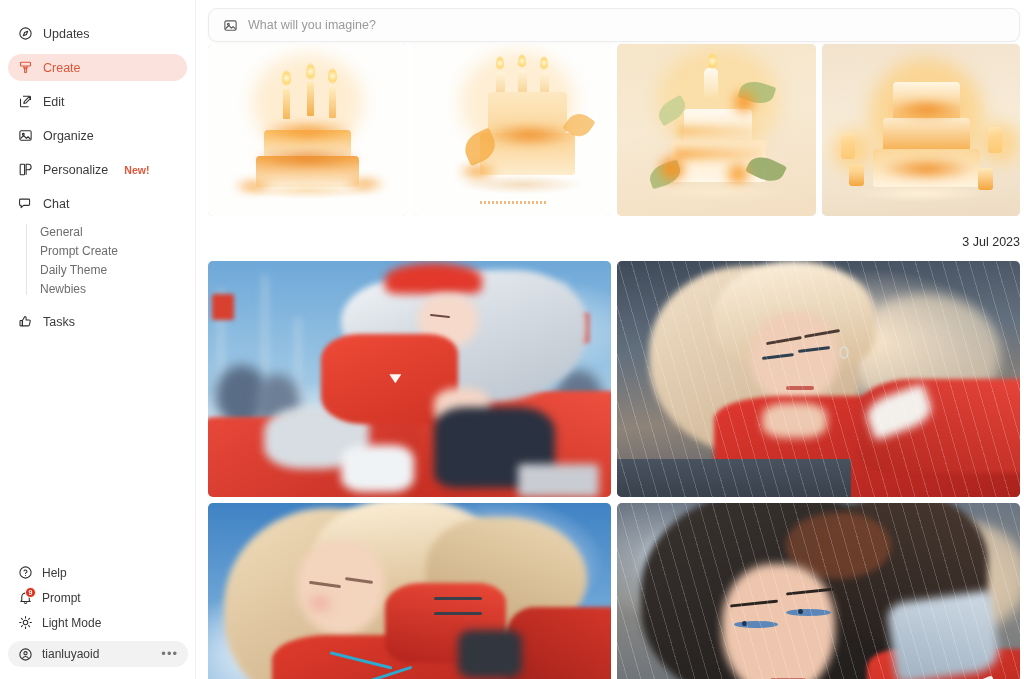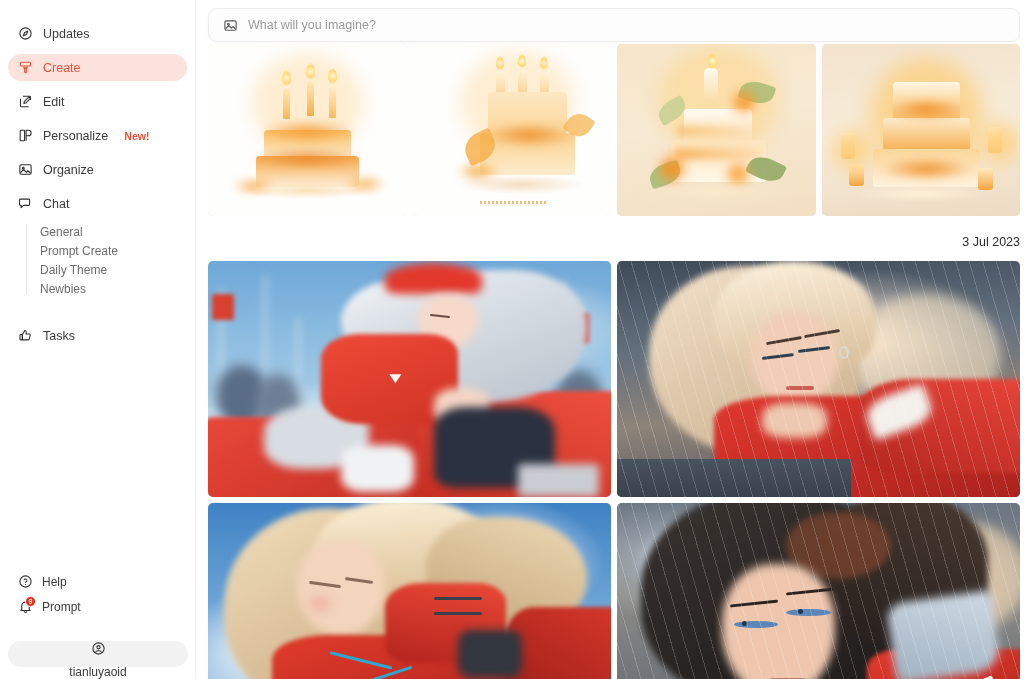--- a/index.html
+++ b/index.html
@@ -34,41 +34,41 @@
     margin-bottom: 7px;
   }
   .nav-item.active { background: #fbe2dd; color: #e0563c; }
   .nav-item .ico { width: 15px; height: 15px; display:flex; align-items:center; justify-content:center; flex:0 0 15px;}
   .nav-item .ico svg { display:block; }
   .badge-new {
     color: #e0563c; font-size: 10.5px; font-weight: 700; margin-left: 6px;
   }
 
   
-  .subnav { margin: -2px 0 24px 0; padding-left: 26px; position: relative; }
+  .subnav { margin: -2px 0 10px 0; padding-left: 26px; position: relative; }
   .subnav::before {
     content:""; position:absolute; left: 18px; top: 2px; bottom: 3px;
     width: 1px; background: #e4e4e4;
   }
   .sub-item {
     font-size: 12px; color: #6d6d6d; height: 19px;
     display:flex; align-items:center; padding-left: 6px; cursor:pointer;
     border-radius: 4px;
   }
 
   
   .sidebar-bottom { position: absolute; left: 0; bottom: 12px; width: 196px; padding: 0 8px; }
   .bottom-item {
     display:flex; align-items:center; gap: 9px;
     height: 25px; padding: 0 10px; border-radius: 13px;
     font-size: 12px; color: #3a3a3a; cursor: pointer; position: relative;
     margin-bottom: 0px;
   }
   .bottom-item .ico { width: 15px; height: 15px; display:flex; align-items:center; justify-content:center; flex:0 0 15px;}
-  .user-row { background: #f2f2f2; margin-top: 22px; height: 26px; flex-direction: column; }
+  .user-row { background: #f2f2f2; margin-top: 6px; height: 26px; }
   .user-name { flex: 1; }
   .dots { color:#777; font-size: 13px; letter-spacing:1px; line-height: 8px;}
   .notif-badge {
     position: absolute; left: 17px; top: 2px;
     background: #e0301e; color:#fff;
     font-size: 7px; font-weight: 700;
     min-width: 11px; height: 11px; border-radius: 6px;
     display:flex; align-items:center; justify-content:center;
     border: 1.5px solid #fff;
     padding: 0 1px;
@@ -207,43 +207,43 @@
             <path d="M3.5 4.5l16 16" opacity="0"></path>
             <path d="M12.5 14.5l7.5-7.6-2.4-2.4-7.6 7.6-.6 3z" stroke-linejoin="round"></path>
           </svg>
         </span>
         <span>Edit</span>
       </div>
 
       <div class="nav-item">
         <span class="ico">
           <svg width="15" height="15" viewBox="0 0 24 24" fill="none" stroke="#2e2e2e" stroke-width="1.7">
+            <rect x="3" y="4.5" width="18" height="15" rx="2"></rect>
+            <circle cx="8.5" cy="10" r="1.4"></circle>
+            <path d="M4 17l5-5 4.5 4.5L16 14l4 4" stroke-linejoin="round"></path>
+          </svg>
+        </span>
+        <span>Organize</span>
+      </div>
+
+      <div class="nav-item">
+        <span class="ico">
+          <svg width="15" height="15" viewBox="0 0 24 24" fill="none" stroke="#2e2e2e" stroke-width="1.7">
             <rect x="3.5" y="3.5" width="7" height="17" rx="1.2"></rect>
             <path d="M13 3.5h3.5a4.5 4.5 0 0 1 0 9H13z"></path>
             <path d="M13 12.5v8"></path>
           </svg>
         </span>
         <span>Personalize</span>
         <span class="badge-new">New!</span>
       </div>
 
       <div class="nav-item">
         <span class="ico">
           <svg width="15" height="15" viewBox="0 0 24 24" fill="none" stroke="#2e2e2e" stroke-width="1.7">
-            <rect x="3" y="4.5" width="18" height="15" rx="2"></rect>
-            <circle cx="8.5" cy="10" r="1.4"></circle>
-            <path d="M4 17l5-5 4.5 4.5L16 14l4 4" stroke-linejoin="round"></path>
-          </svg>
-        </span>
-        <span>Organize</span>
-      </div>
-
-      <div class="nav-item">
-        <span class="ico">
-          <svg width="15" height="15" viewBox="0 0 24 24" fill="none" stroke="#2e2e2e" stroke-width="1.7">
             <path d="M4 5h13a1.5 1.5 0 0 1 1.5 1.5v7A1.5 1.5 0 0 1 17 15H9l-4 3.5V15H4a1.5 1.5 0 0 1-1.5-1.5v-7A1.5 1.5 0 0 1 4 5z" stroke-linejoin="round"></path>
           </svg>
         </span>
         <span>Chat</span>
       </div>
 
       <div class="subnav">
         <div class="sub-item">
           <span>General</span>
         </div>
@@ -286,20 +286,29 @@
         <span class="ico">
           <svg width="15" height="15" viewBox="0 0 24 24" fill="none" stroke="#2e2e2e" stroke-width="1.7">
             <path d="M6 16.5V11a6 6 0 0 1 12 0v5.5l1.5 2h-15z" stroke-linejoin="round"></path>
             <path d="M10 19.5a2 2 0 0 0 4 0"></path>
           </svg>
         </span>
         <span class="notif-badge">9</span>
         <span>Prompt</span>
       </div>
 
+      <div class="bottom-item">
+        <span class="ico">
+          <svg width="15" height="15" viewBox="0 0 24 24" fill="none" stroke="#2e2e2e" stroke-width="1.7" stroke-linecap="round">
+            <circle cx="12" cy="12" r="3.6"></circle>
+            <path d="M12 2.6v2.2M12 19.2v2.2M2.6 12h2.2M19.2 12h2.2M5.4 5.4l1.6 1.6M17 17l1.6 1.6M18.6 5.4L17 7M7 17l-1.6 1.6"></path>
+          </svg>
+        </span>
+        <span>Light Mode</span>
+      </div>
 
       <div class="bottom-item user-row">
         <span class="ico">
           <svg width="15" height="15" viewBox="0 0 24 24" fill="none" stroke="#2e2e2e" stroke-width="1.7">
             <circle cx="12" cy="12" r="9"></circle>
             <circle cx="12" cy="10" r="2.6"></circle>
             <path d="M6.8 18.6a5.6 5.6 0 0 1 10.4 0"></path>
           </svg>
         </span>
         <span class="user-name">tianluyaoid</span>

